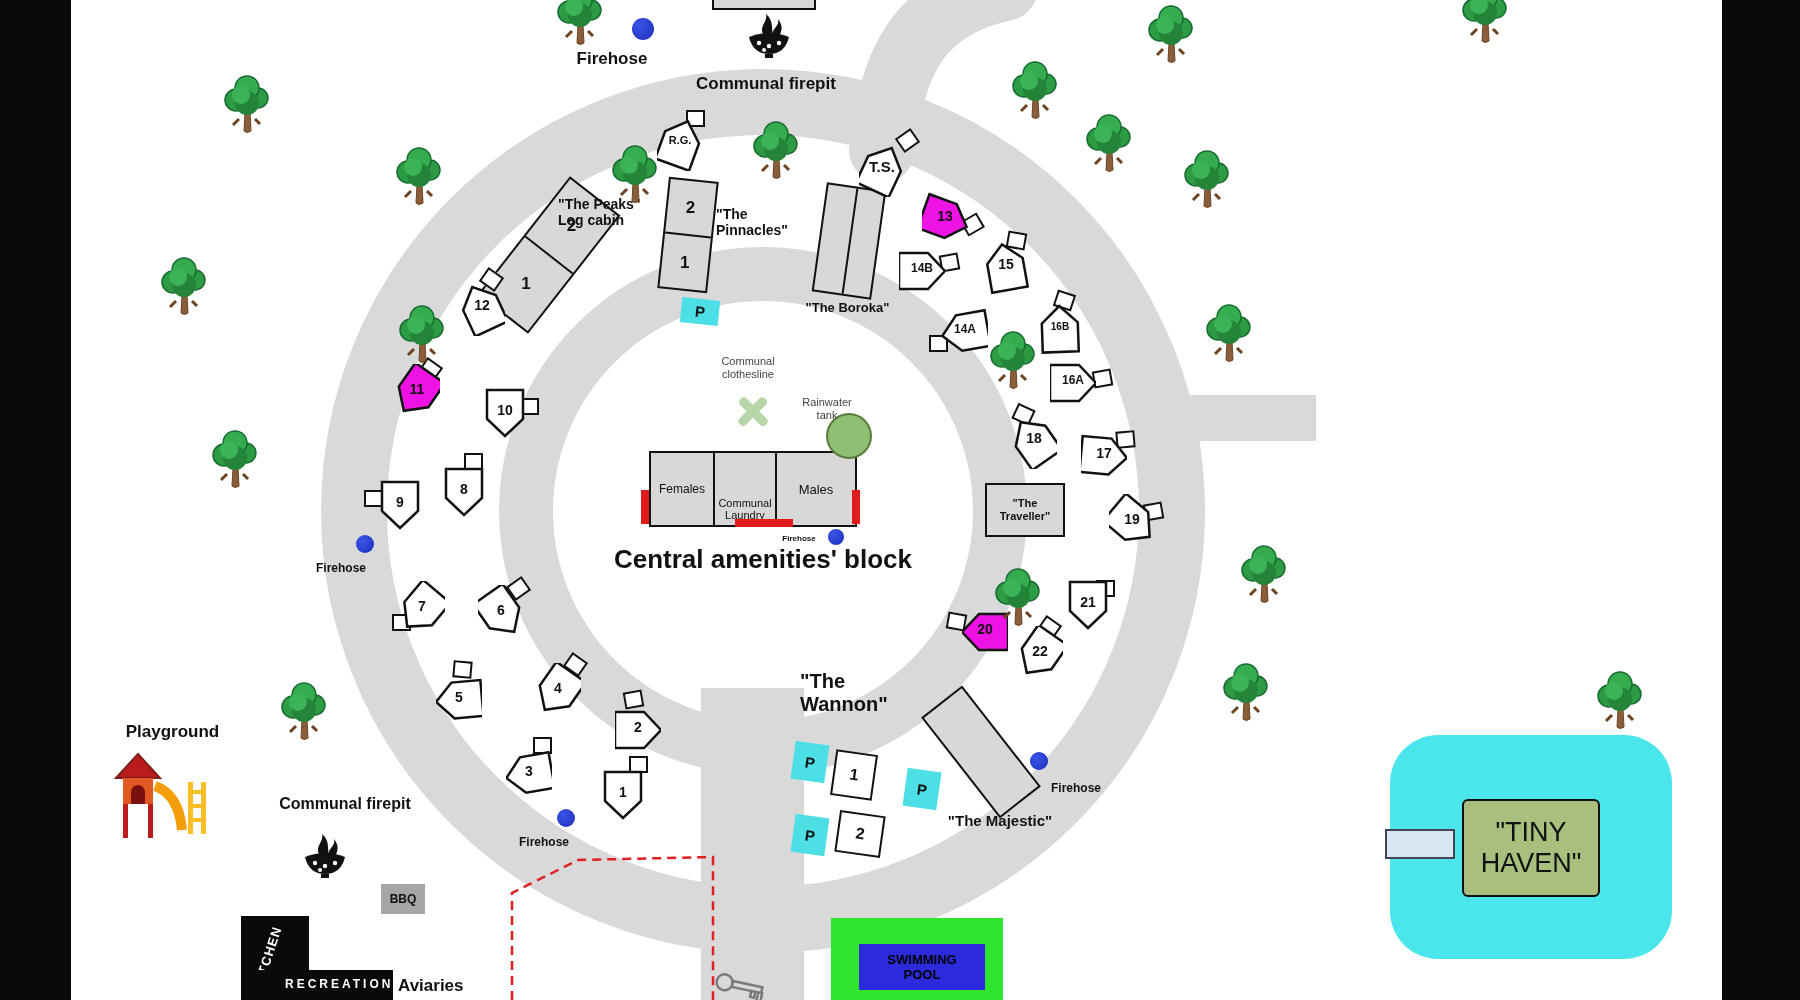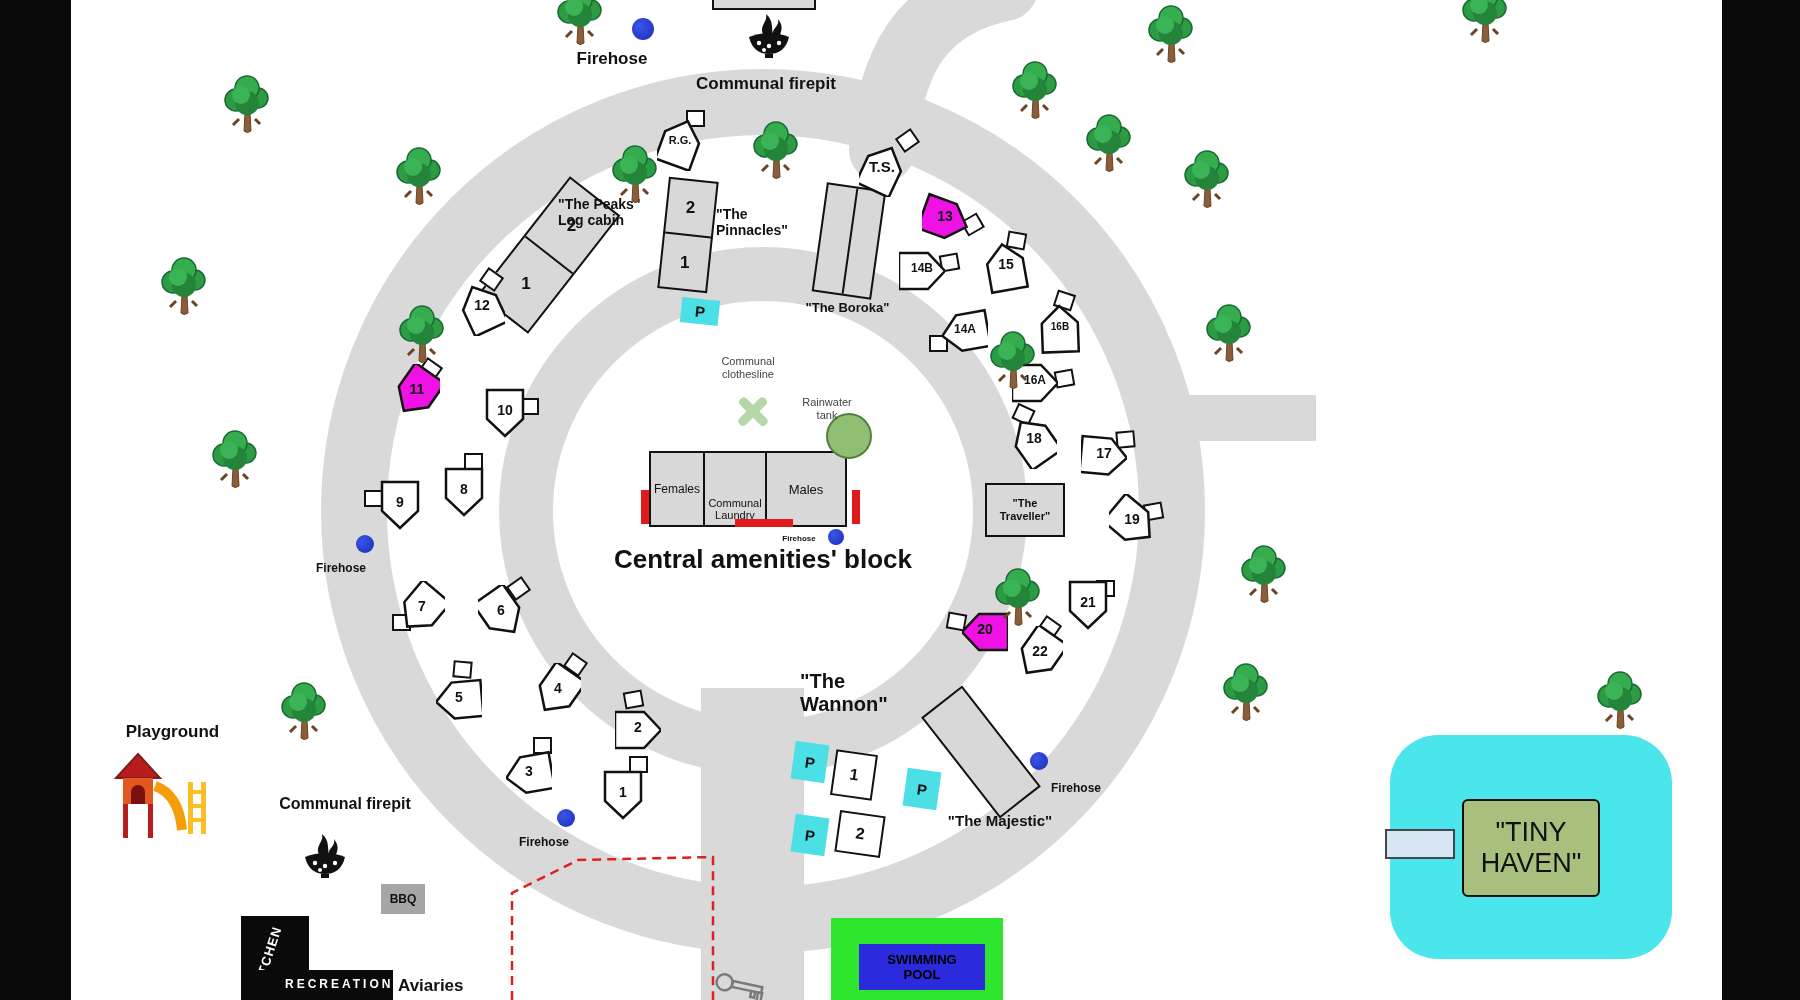--- a/index.html
+++ b/index.html
@@ -108,21 +108,21 @@
         <rect x="4" y="15" width="36" height="9" rx="4" transform="rotate(45 22 20)"></rect>
         <rect x="4" y="15" width="36" height="9" rx="4" transform="rotate(-45 22 20)"></rect>
       </g>
     </svg>
   </div>
   <div class="label thin" style="left:789px;top:396px;width:76px;font-size:11px;">Rainwater
 tank</div>
   <div class="abs" style="left:826px;top:413px;width:42px;height:42px;border-radius:50%;background:#8fbf72;border:2px solid #597d3f;z-index:22;"></div>
 
   <div id="amenities" class="abs" style="left:649px;top:451px;height:72px;">
-    <div class="amen-cell" style="width:52px;font-size:12px;">Females</div>
+    <div class="amen-cell" style="width:62px;font-size:12px;">Females</div>
     <div class="amen-cell" style="width:64px;border-left:2px solid #111;border-right:2px solid #111;align-items:flex-end;padding-bottom:4px;">Communal
 Laundry</div>
     <div class="amen-cell" style="width:78px;font-size:13px;">Males</div>
   </div>
   <div class="red-acc" style="left:641px;top:490px;width:8px;height:34px;"></div>
   <div class="red-acc" style="left:852px;top:490px;width:8px;height:34px;"></div>
   <div class="red-acc" style="left:735px;top:519px;width:58px;height:8px;"></div>
   <div class="label" style="left:563px;top:545px;width:400px;font-size:26px;font-weight:600;">Central amenities' block</div>
 
   <div class="gray-bldg" style="left:985px;top:483px;width:80px;height:54px;display:flex;align-items:center;justify-content:center;">
@@ -319,21 +319,21 @@
         </svg>
         <span class="site-num" style="font-size: 12px;">14A</span>
       </div>
       <div class="site" style="left: 1037px; top: 301px;">
         <div class="site-sq" style="left: 18px; top: -9px; transform: rotate(18deg);"></div>
         <svg width="46" height="56">
           <polygon points="5,5 41,5 41,34 23,51 5,34" transform="rotate(178 23 28)" fill="#ffffff" stroke="#111" stroke-width="2.5"></polygon>
         </svg>
         <span class="site-num" style="font-size: 10px;">16B</span>
       </div>
-      <div class="site" style="left: 1012px; top: 355px; padding-left: 30px;">
+      <div class="site" style="left: 1050px; top: 355px; padding-left: 30px;">
         <div class="site-sq" style="left: 43px; top: 15px; transform: rotate(-10deg);"></div>
         <svg width="46" height="56">
           <polygon points="5,5 41,5 41,34 23,51 5,34" transform="rotate(-90 23 28)" fill="#ffffff" stroke="#111" stroke-width="2.5"></polygon>
         </svg>
         <span class="site-num" style="font-size: 12px;">16A</span>
       </div>
       <div class="site" style="left: 1011px; top: 413px;">
         <div class="site-sq" style="left: 3px; top: -7px; transform: rotate(25deg);"></div>
         <svg width="46" height="56">
           <polygon points="5,5 41,5 41,34 23,51 5,34" transform="rotate(145 23 28)" fill="#ffffff" stroke="#111" stroke-width="2.5"></polygon>

